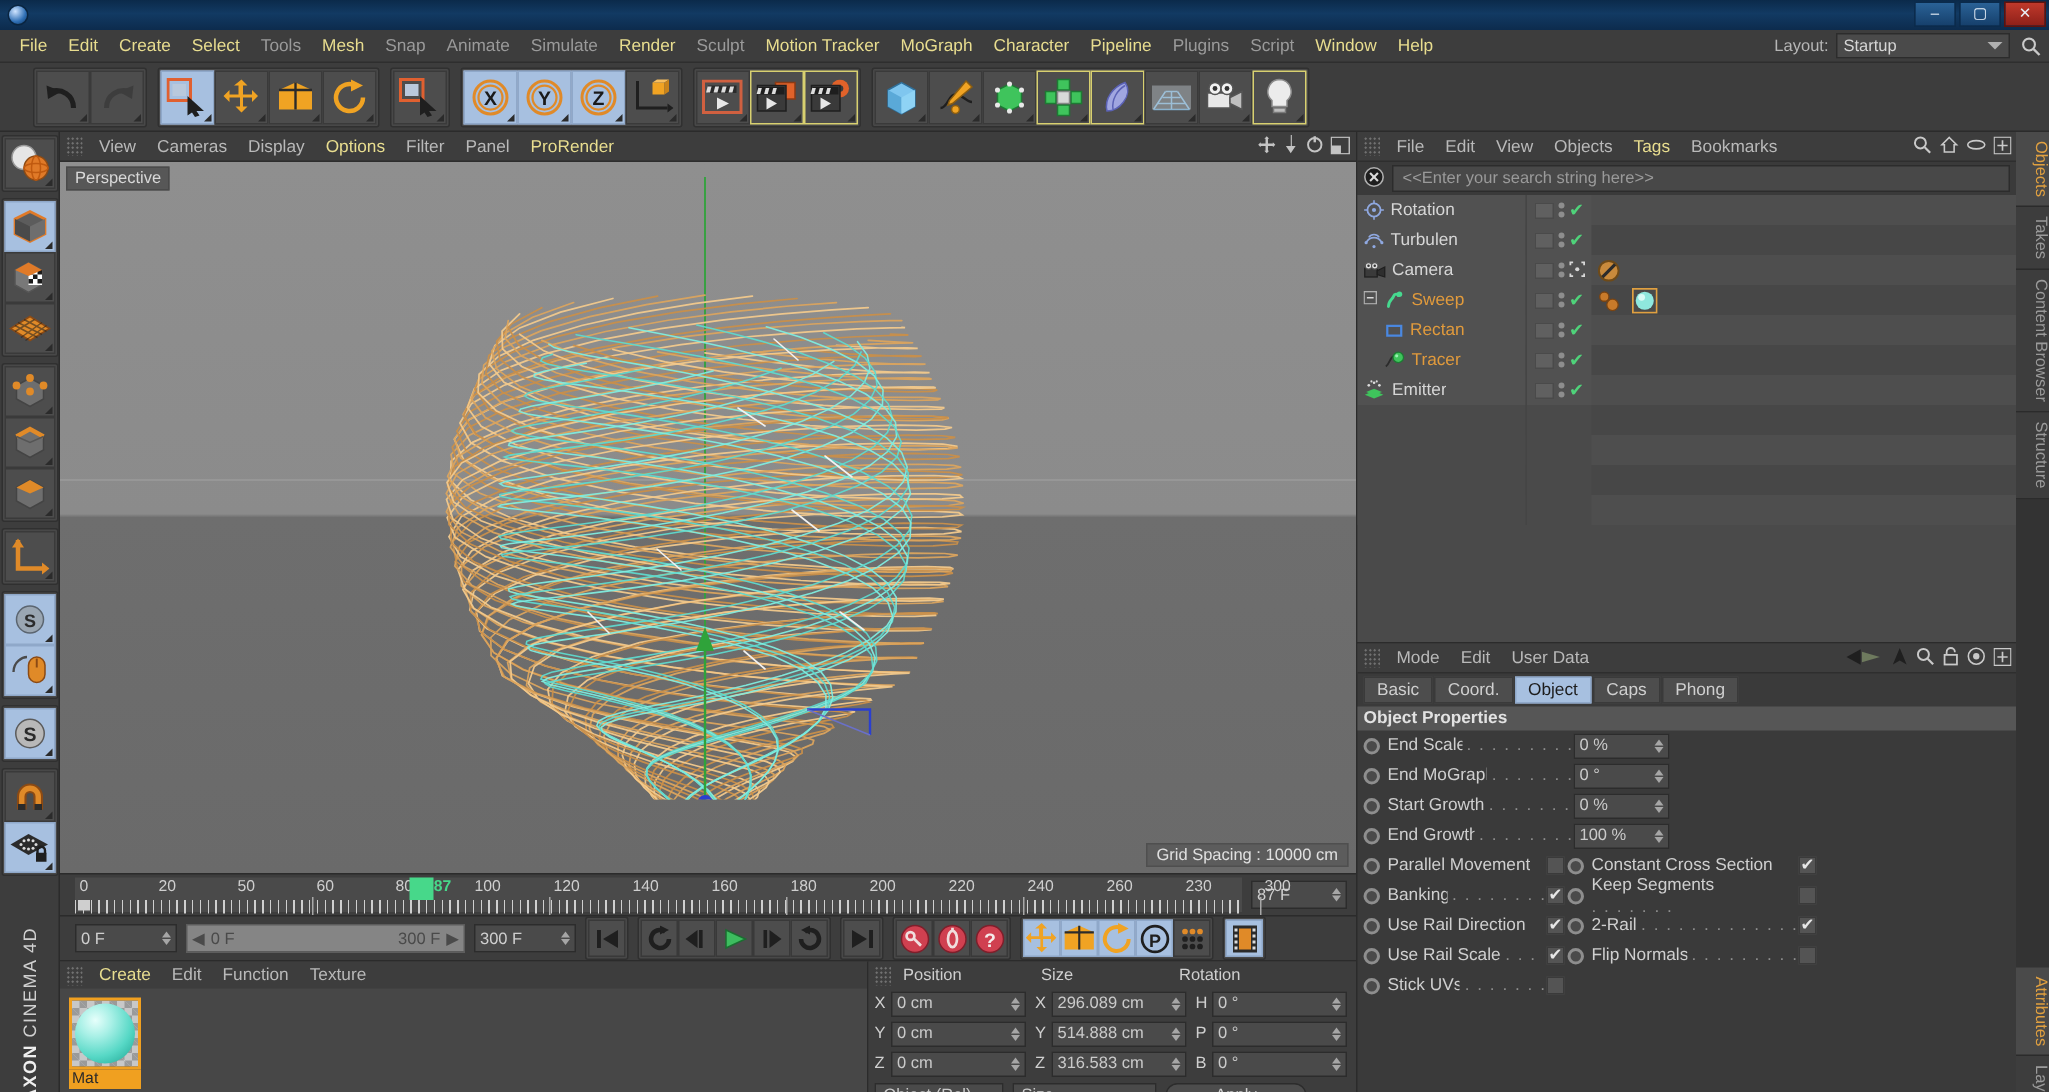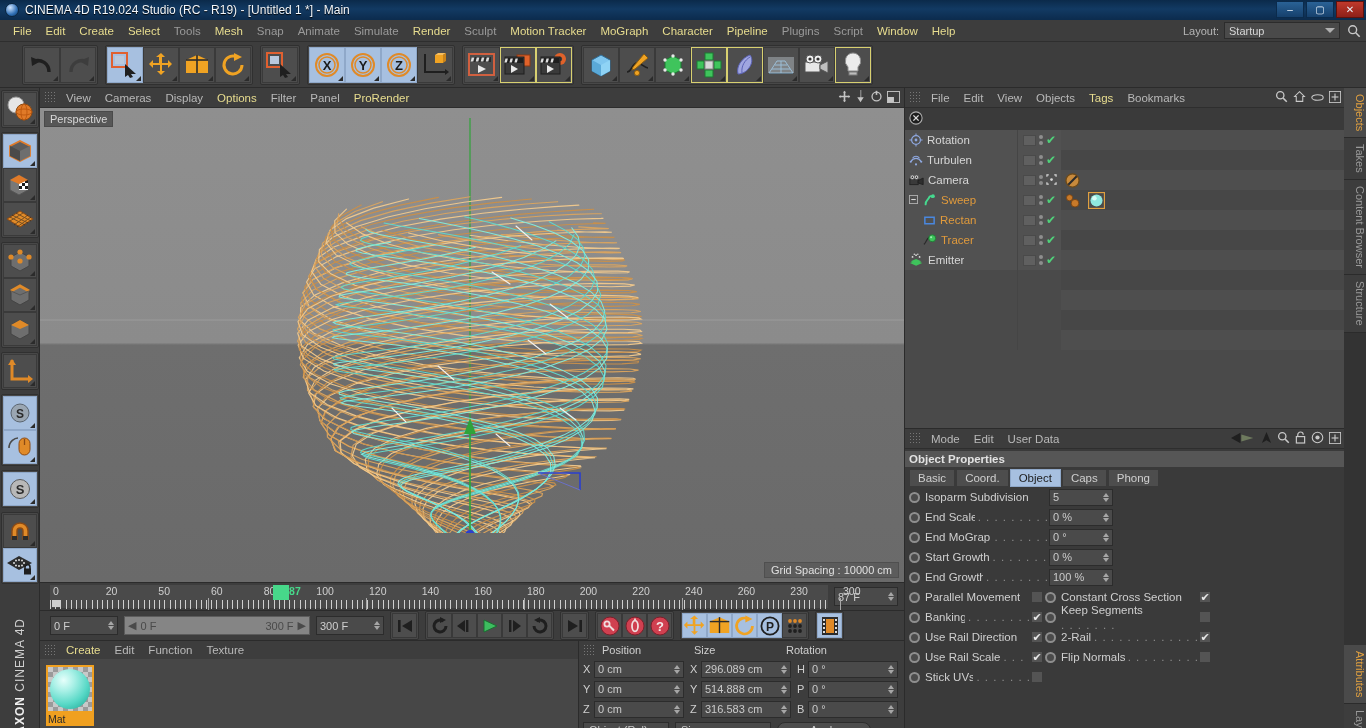--- a/index.html
+++ b/index.html
@@ -204,21 +204,20 @@
   .vtab { writing-mode:vertical-rl; text-orientation:mixed; font-size:11px; color:#9a9a9a;
      padding:6px 0; text-align:left; border-bottom:1px solid #2b2b2b; background:#3d3d3d;}
   .vtab.sel { color:#e0a040; background:#4a4a4a; }
   .vtab.sp { flex:1; border:none; background:#333;}
 </style>
 </head>
 <body>
 
 <div id="titlebar">
   <div class="tb-icon"></div>
-  <div class="tb-title">CINEMA 4D R19.024 Studio (RC - R19) - [Untitled 1 *] - Main</div>
   <div class="tb-btns">
     <div class="tb-btn">–</div>
     <div class="tb-btn">▢</div>
     <div class="tb-btn close">✕</div>
   </div>
 </div>
 
 <div id="menubar">
   <div id="menu-items" style="display:flex;align-items:center;">
       <div class="menu-item hl">File</div>
@@ -1114,20 +1113,23 @@
             </div>
           </div>
           <div id="om-search">
             <span>
               <svg width="14" height="14" viewBox="0 0 16 16">
                   <circle cx="8" cy="8" r="7" fill="#1e1e1e" stroke="#b0b0b0" stroke-width="1.2"></circle>
                   <line x1="5" y1="5" x2="11" y2="11" stroke="#dcdcdc" stroke-width="1.6"></line>
                   <line x1="11" y1="5" x2="5" y2="11" stroke="#dcdcdc" stroke-width="1.6"></line>
                 </svg>
             </span>
+            <div class="searchbox">
+              <span>&lt;&lt;Enter your search string here&gt;&gt;</span>
+            </div>
           </div>
           <div id="om-tree">
               <div class="om-row">
                 <div class="om-name">
                   <span style="display: flex;">
                     <svg width="14" height="14" viewBox="0 0 16 16">
                       <circle cx="8" cy="8" r="5" fill="none" stroke="#8fa8e0" stroke-width="1.4"></circle>
                       <circle cx="8" cy="8" r="1.6" fill="#8fa8e0"></circle>
                       <g stroke="#8fa8e0" stroke-width="1.2">
                         <line x1="8" y1="0.5" x2="8" y2="3"></line>
@@ -1382,43 +1384,29 @@
                 <svg width="12" height="12" viewBox="0 0 14 14">
                     <rect x="0.5" y="0.5" width="13" height="13" fill="none" stroke="#c9c9c9"></rect>
                     <line x1="7" y1="3" x2="7" y2="11" stroke="#c9c9c9" stroke-width="1.3"></line>
                     <line x1="3" y1="7" x2="11" y2="7" stroke="#c9c9c9" stroke-width="1.3"></line>
                   </svg>
               </span>
             </div>
           </div>
 
 
-          <div id="am-section">Object Properties</div>
           <div id="am-tabs">
               <div class="am-tab">Basic</div>
               <div class="am-tab">Coord.</div>
               <div class="am-tab sel">Object</div>
               <div class="am-tab">Caps</div>
               <div class="am-tab">Phong</div>
             </div>
+          <div id="am-section">Object Properties</div>
           <div id="am-fields">
-              <div class="prop-row">
-                <span class="radio"></span>
-                <div style="width: 124px; display: flex; align-items: baseline; gap: 3px; overflow: hidden;">
-                  <span class="plabel">Isoparm Subdivision</span>
-                  <span class="dots-fill"></span>
-                </div>
-                <div class="pfield">
-                  <span>5</span>
-                  <span class="spin">
-                    <i class="u"></i>
-                    <i class="d"></i>
-                  </span>
-                </div>
-              </div>
               <div class="prop-row">
                 <span class="radio"></span>
                 <div style="width: 124px; display: flex; align-items: baseline; gap: 3px; overflow: hidden;">
                   <span class="plabel">End Scale</span>
                   <span class="dots-fill">. . . . . . . . .</span>
                 </div>
                 <div class="pfield">
                   <span>0 %</span>
                   <span class="spin">
                     <i class="u"></i>

